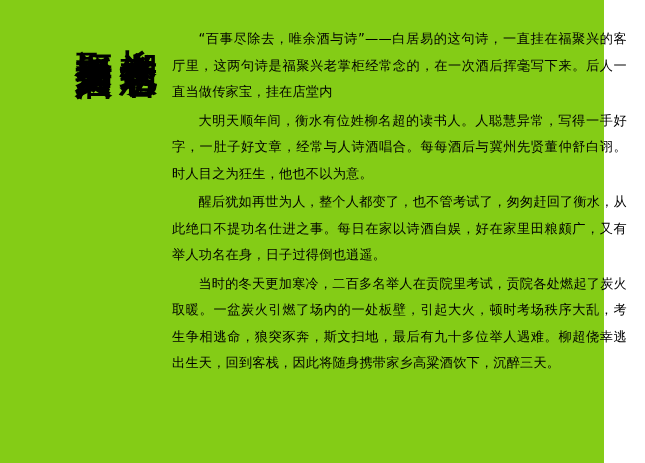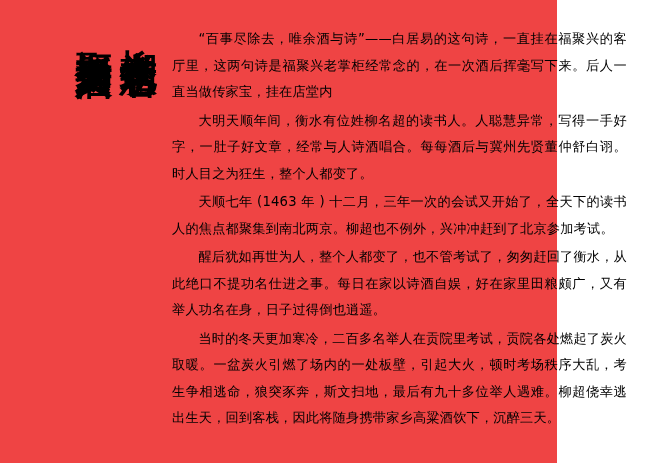--- a/index.html
+++ b/index.html
@@ -9,23 +9,23 @@
   }
   body {
     width: 645px;
     height: 463px;
     overflow: hidden;
     font-family: "DejaVu Sans", "Liberation Sans", sans-serif;
     color: #000000;
   }
   .page {
     position: relative;
-    width: 557px;
+    width: 604px;
     height: 463px;
-    background: #ef4444;
+    background: #84cc16;
     box-sizing: border-box;
   }
   
   .title-block {
     position: absolute;
     left: 8px;
     top: 18px;
     width: 150px;
     height: 430px;
     display: flex;
@@ -76,19 +76,18 @@
 
 <div class="page">
 
   <div class="title-block">
     <div class="vtitle main">柳举人绝意功名</div>
     <div class="vtitle sub">福聚兴斯文入酒</div>
   </div>
 
   <div class="body-col">
     <p class="para">“百事尽除去，唯余酒与诗”——白居易的这句诗，一直挂在福聚兴的客厅里，这两句诗是福聚兴老掌柜经常念的，在一次酒后挥毫写下来。后人一直当做传家宝，挂在店堂内</p>
-    <p class="para">大明天顺年间，衡水有位姓柳名超的读书人。人聪慧异常，写得一手好字，一肚子好文章，经常与人诗酒唱合。每每酒后与冀州先贤董仲舒白诩。时人目之为狂生，整个人都变了。</p>
-    <p class="para">天顺七年 (1463 年 ) 十二月，三年一次的会试又开始了，全天下的读书人的焦点都聚集到南北两京。柳超也不例外，兴冲冲赶到了北京参加考试。</p>
+    <p class="para">大明天顺年间，衡水有位姓柳名超的读书人。人聪慧异常，写得一手好字，一肚子好文章，经常与人诗酒唱合。每每酒后与冀州先贤董仲舒白诩。时人目之为狂生，他也不以为意。</p>
     <p class="para">醒后犹如再世为人，整个人都变了，也不管考试了，匆匆赶回了衡水，从此绝口不提功名仕进之事。每日在家以诗酒自娱，好在家里田粮颇广，又有举人功名在身，日子过得倒也逍遥。</p>
     <p class="para">当时的冬天更加寒冷，二百多名举人在贡院里考试，贡院各处燃起了炭火取暖。一盆炭火引燃了场内的一处板壁，引起大火，顿时考场秩序大乱，考生争相逃命，狼突豕奔，斯文扫地，最后有九十多位举人遇难。柳超侥幸逃出生天，回到客栈，因此将随身携带家乡高粱酒饮下，沉醉三天。</p>
   </div>
 
 </div>
 
 </body></html>

